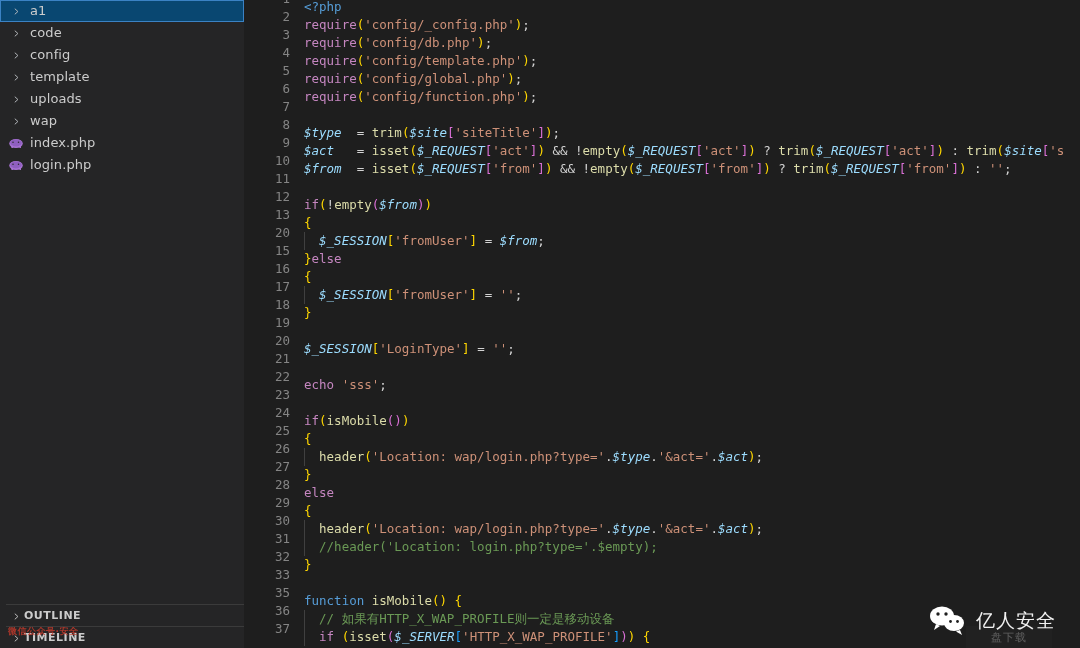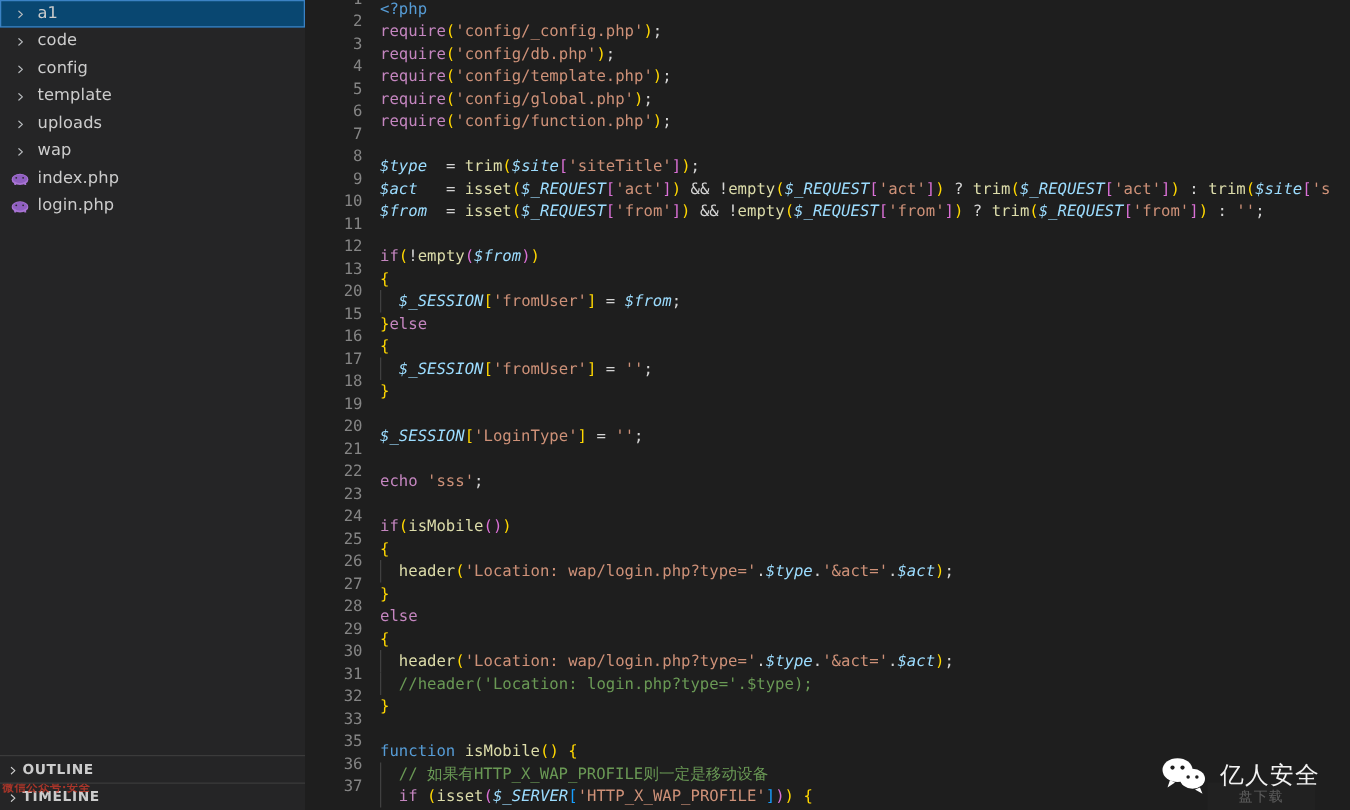--- a/index.html
+++ b/index.html
@@ -88,20 +88,21 @@
     font-weight: bold;
     letter-spacing: 0.5px;
     color: #cccccc;
     padding-left: 18px;
     position: relative;
     border-top: 1px solid #3b3b3b;
     background: #252526;
     box-sizing: border-box;
     flex: 0 0 22px;
     overflow: hidden;
+    margin-left: 6px;
   }
   .pane-header .pane-twisty {
     position: absolute;
     left: 4px;
     top: 0;
     width: 12px;
     height: 22px;
     display: flex;
     align-items: center;
     justify-content: center;
@@ -348,21 +349,21 @@
         <div class="code-line"><span class="ln">21</span><span class="lc"></span></div>
         <div class="code-line"><span class="ln">22</span><span class="lc"><span class="t-kw">echo</span><span class="t-op"> </span><span class="t-str">'sss'</span><span class="t-op">;</span></span></div>
         <div class="code-line"><span class="ln">23</span><span class="lc"></span></div>
         <div class="code-line"><span class="ln">24</span><span class="lc"><span class="t-kw">if</span><span class="t-p1">(</span><span class="t-fn">isMobile</span><span class="t-p2">(</span><span class="t-p2">)</span><span class="t-p1">)</span></span></div>
         <div class="code-line"><span class="ln">25</span><span class="lc"><span class="t-p1">{</span></span></div>
         <div class="code-line"><span class="ln">26</span><span class="lc"><span class="ig"></span>&nbsp;&nbsp;<span class="t-fn">header</span><span class="t-p1">(</span><span class="t-str">'Location: wap/login.php?type='</span><span class="t-op">.</span><span class="t-var">$type</span><span class="t-op">.</span><span class="t-str">'&amp;act='</span><span class="t-op">.</span><span class="t-var">$act</span><span class="t-p1">)</span><span class="t-op">;</span></span></div>
         <div class="code-line"><span class="ln">27</span><span class="lc"><span class="t-p1">}</span></span></div>
         <div class="code-line"><span class="ln">28</span><span class="lc"><span class="t-kw">else</span></span></div>
         <div class="code-line"><span class="ln">29</span><span class="lc"><span class="t-p1">{</span></span></div>
         <div class="code-line"><span class="ln">30</span><span class="lc"><span class="ig"></span>&nbsp;&nbsp;<span class="t-fn">header</span><span class="t-p1">(</span><span class="t-str">'Location: wap/login.php?type='</span><span class="t-op">.</span><span class="t-var">$type</span><span class="t-op">.</span><span class="t-str">'&amp;act='</span><span class="t-op">.</span><span class="t-var">$act</span><span class="t-p1">)</span><span class="t-op">;</span></span></div>
-        <div class="code-line"><span class="ln">31</span><span class="lc"><span class="ig"></span>&nbsp;&nbsp;<span class="t-com">//header('Location: login.php?type='.$type);</span></span></div>
+        <div class="code-line"><span class="ln">31</span><span class="lc"><span class="ig"></span>&nbsp;&nbsp;<span class="t-com">//header('Location: login.php?type='.$empty);</span></span></div>
         <div class="code-line"><span class="ln">32</span><span class="lc"><span class="t-p1">}</span></span></div>
         <div class="code-line"><span class="ln">33</span><span class="lc"></span></div>
         <div class="code-line"><span class="ln">35</span><span class="lc"><span class="t-kw2">function</span><span class="t-op"> </span><span class="t-fn">isMobile</span><span class="t-p1">(</span><span class="t-p1">)</span><span class="t-op"> </span><span class="t-p1">{</span></span></div>
         <div class="code-line"><span class="ln">36</span><span class="lc"><span class="ig"></span>&nbsp;&nbsp;<span class="t-com">// 如果有HTTP_X_WAP_PROFILE则一定是移动设备</span></span></div>
         <div class="code-line"><span class="ln">37</span><span class="lc"><span class="ig"></span>&nbsp;&nbsp;<span class="t-kw">if</span><span class="t-op"> </span><span class="t-p1">(</span><span class="t-fn">isset</span><span class="t-p2">(</span><span class="t-var">$_SERVER</span><span class="t-p3">[</span><span class="t-str">'HTTP_X_WAP_PROFILE'</span><span class="t-p3">]</span><span class="t-p2">)</span><span class="t-p1">)</span><span class="t-op"> </span><span class="t-p1">{</span></span></div>
       </div>
 
     <div class="wm-wechat">
       <span class="wechat-logo">
         <svg width="40" height="32" viewBox="0 0 40 32">

